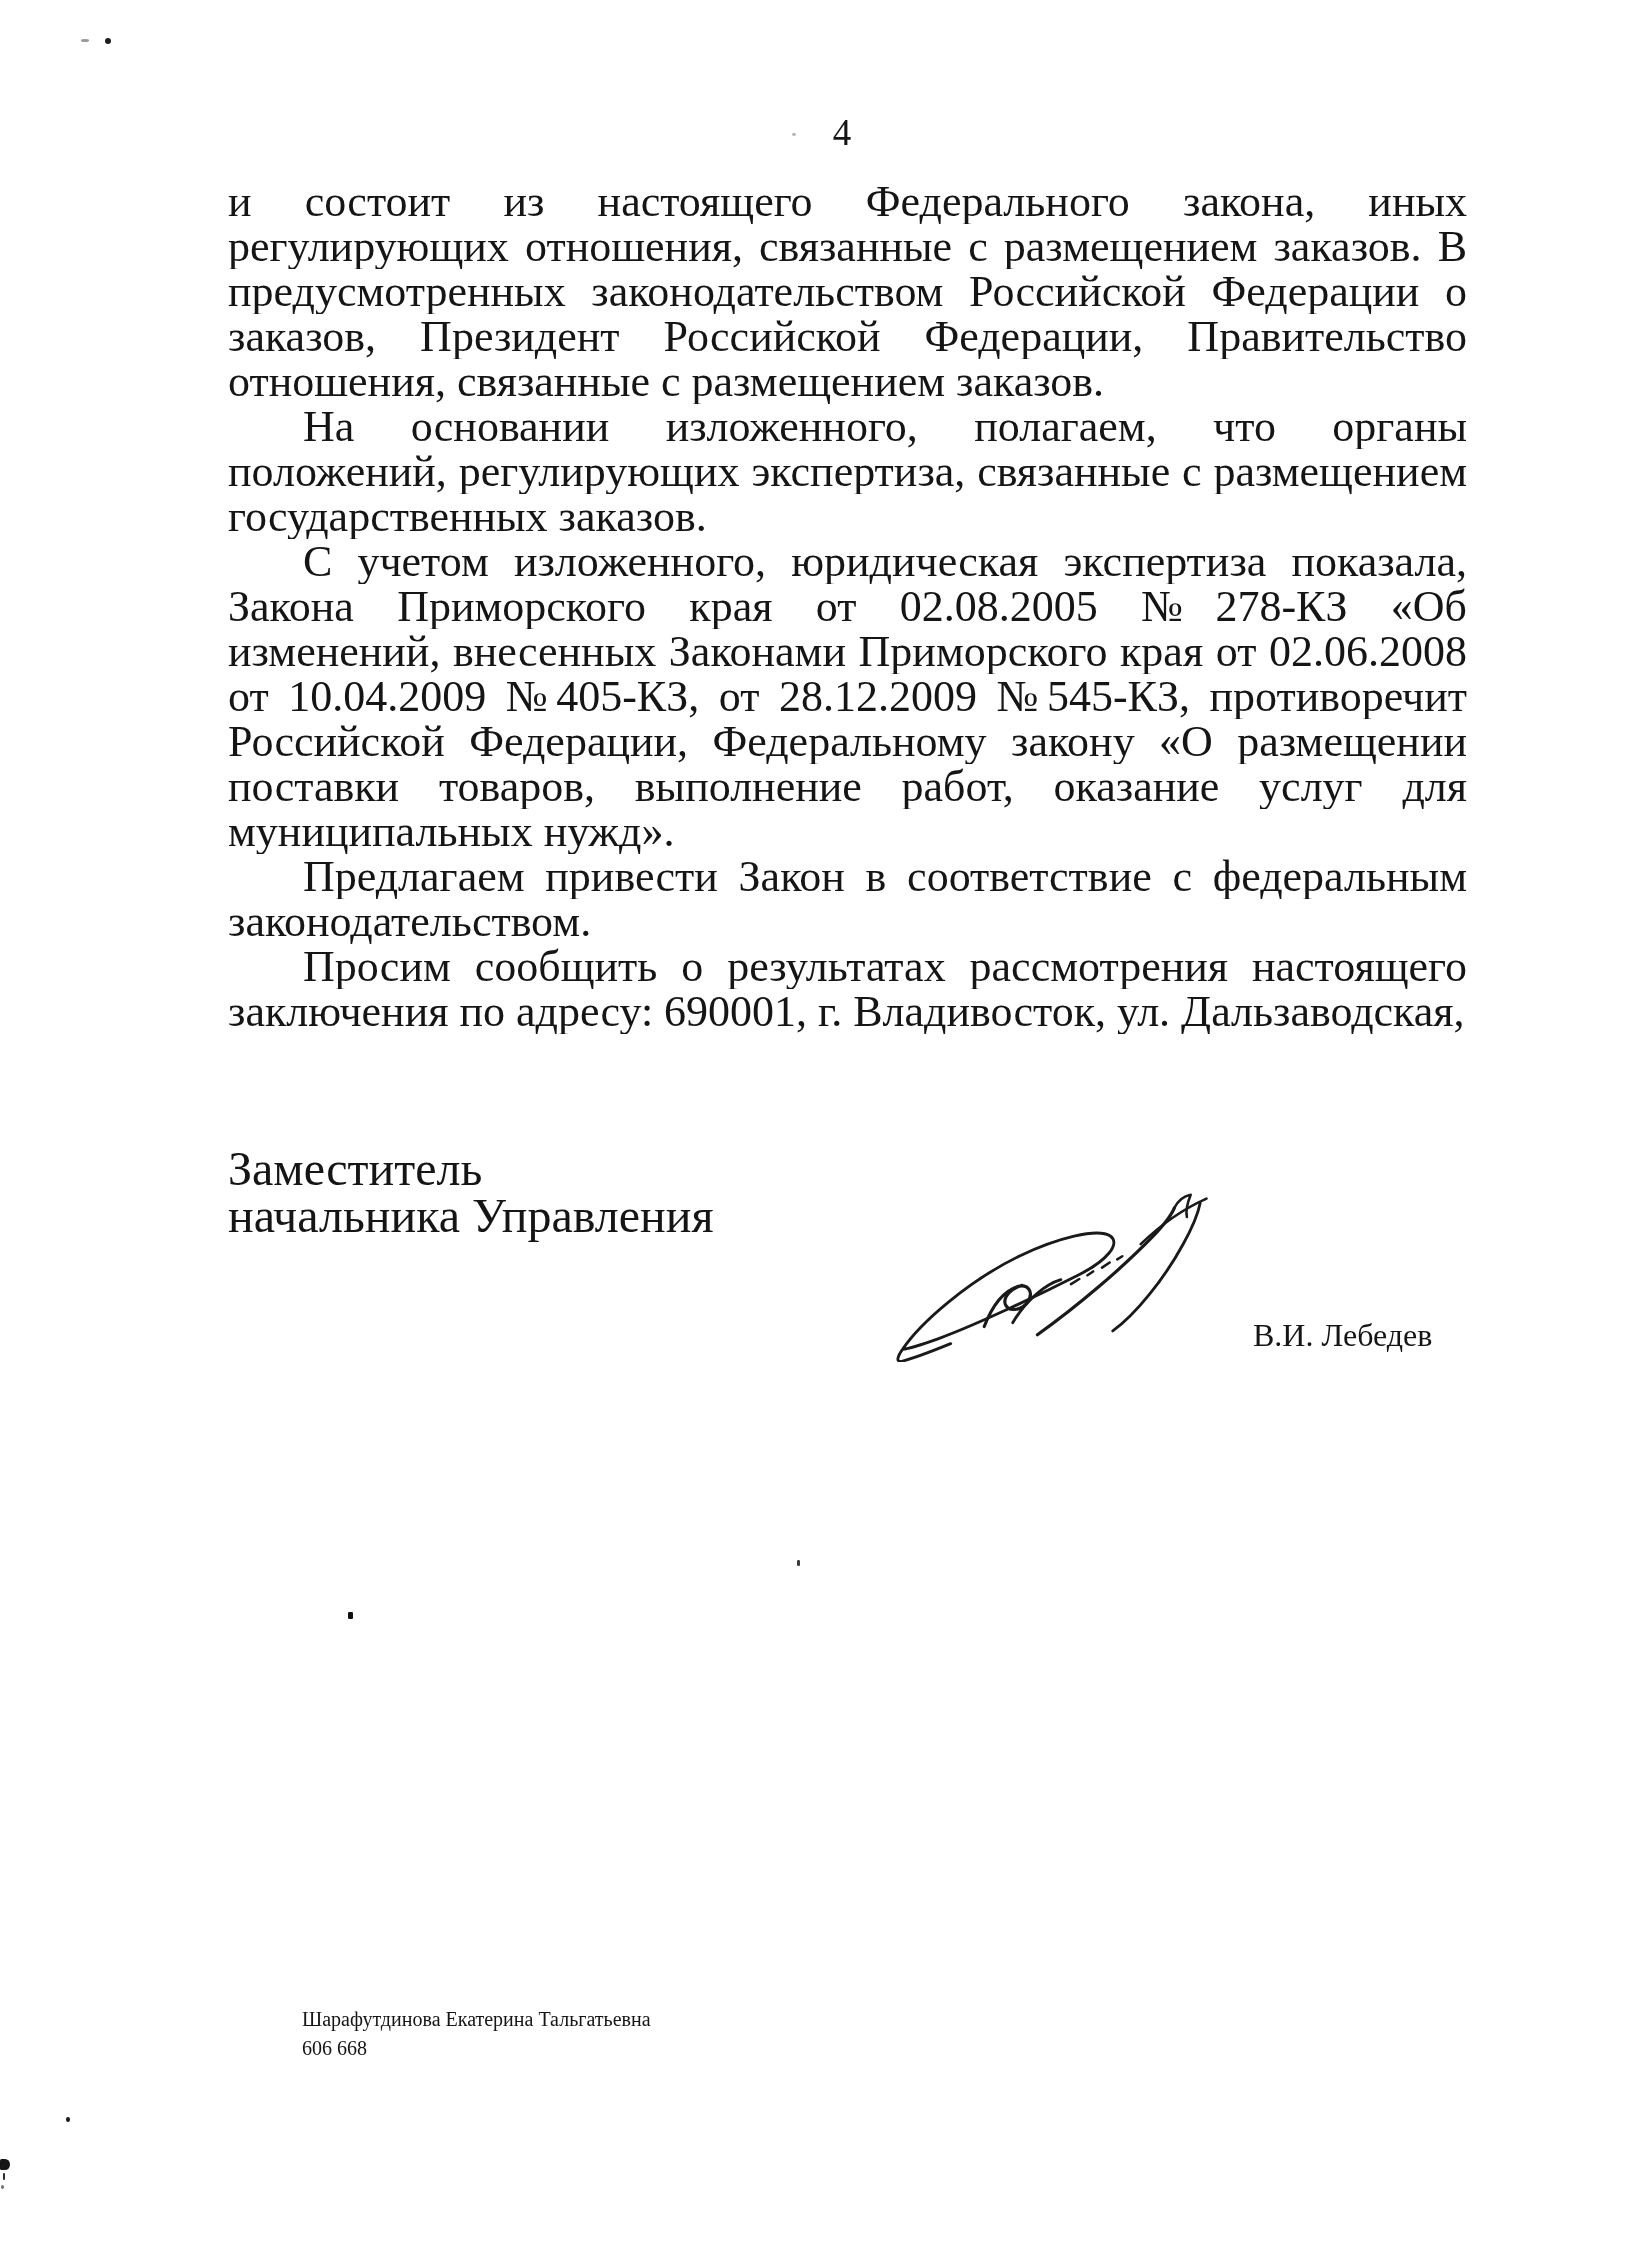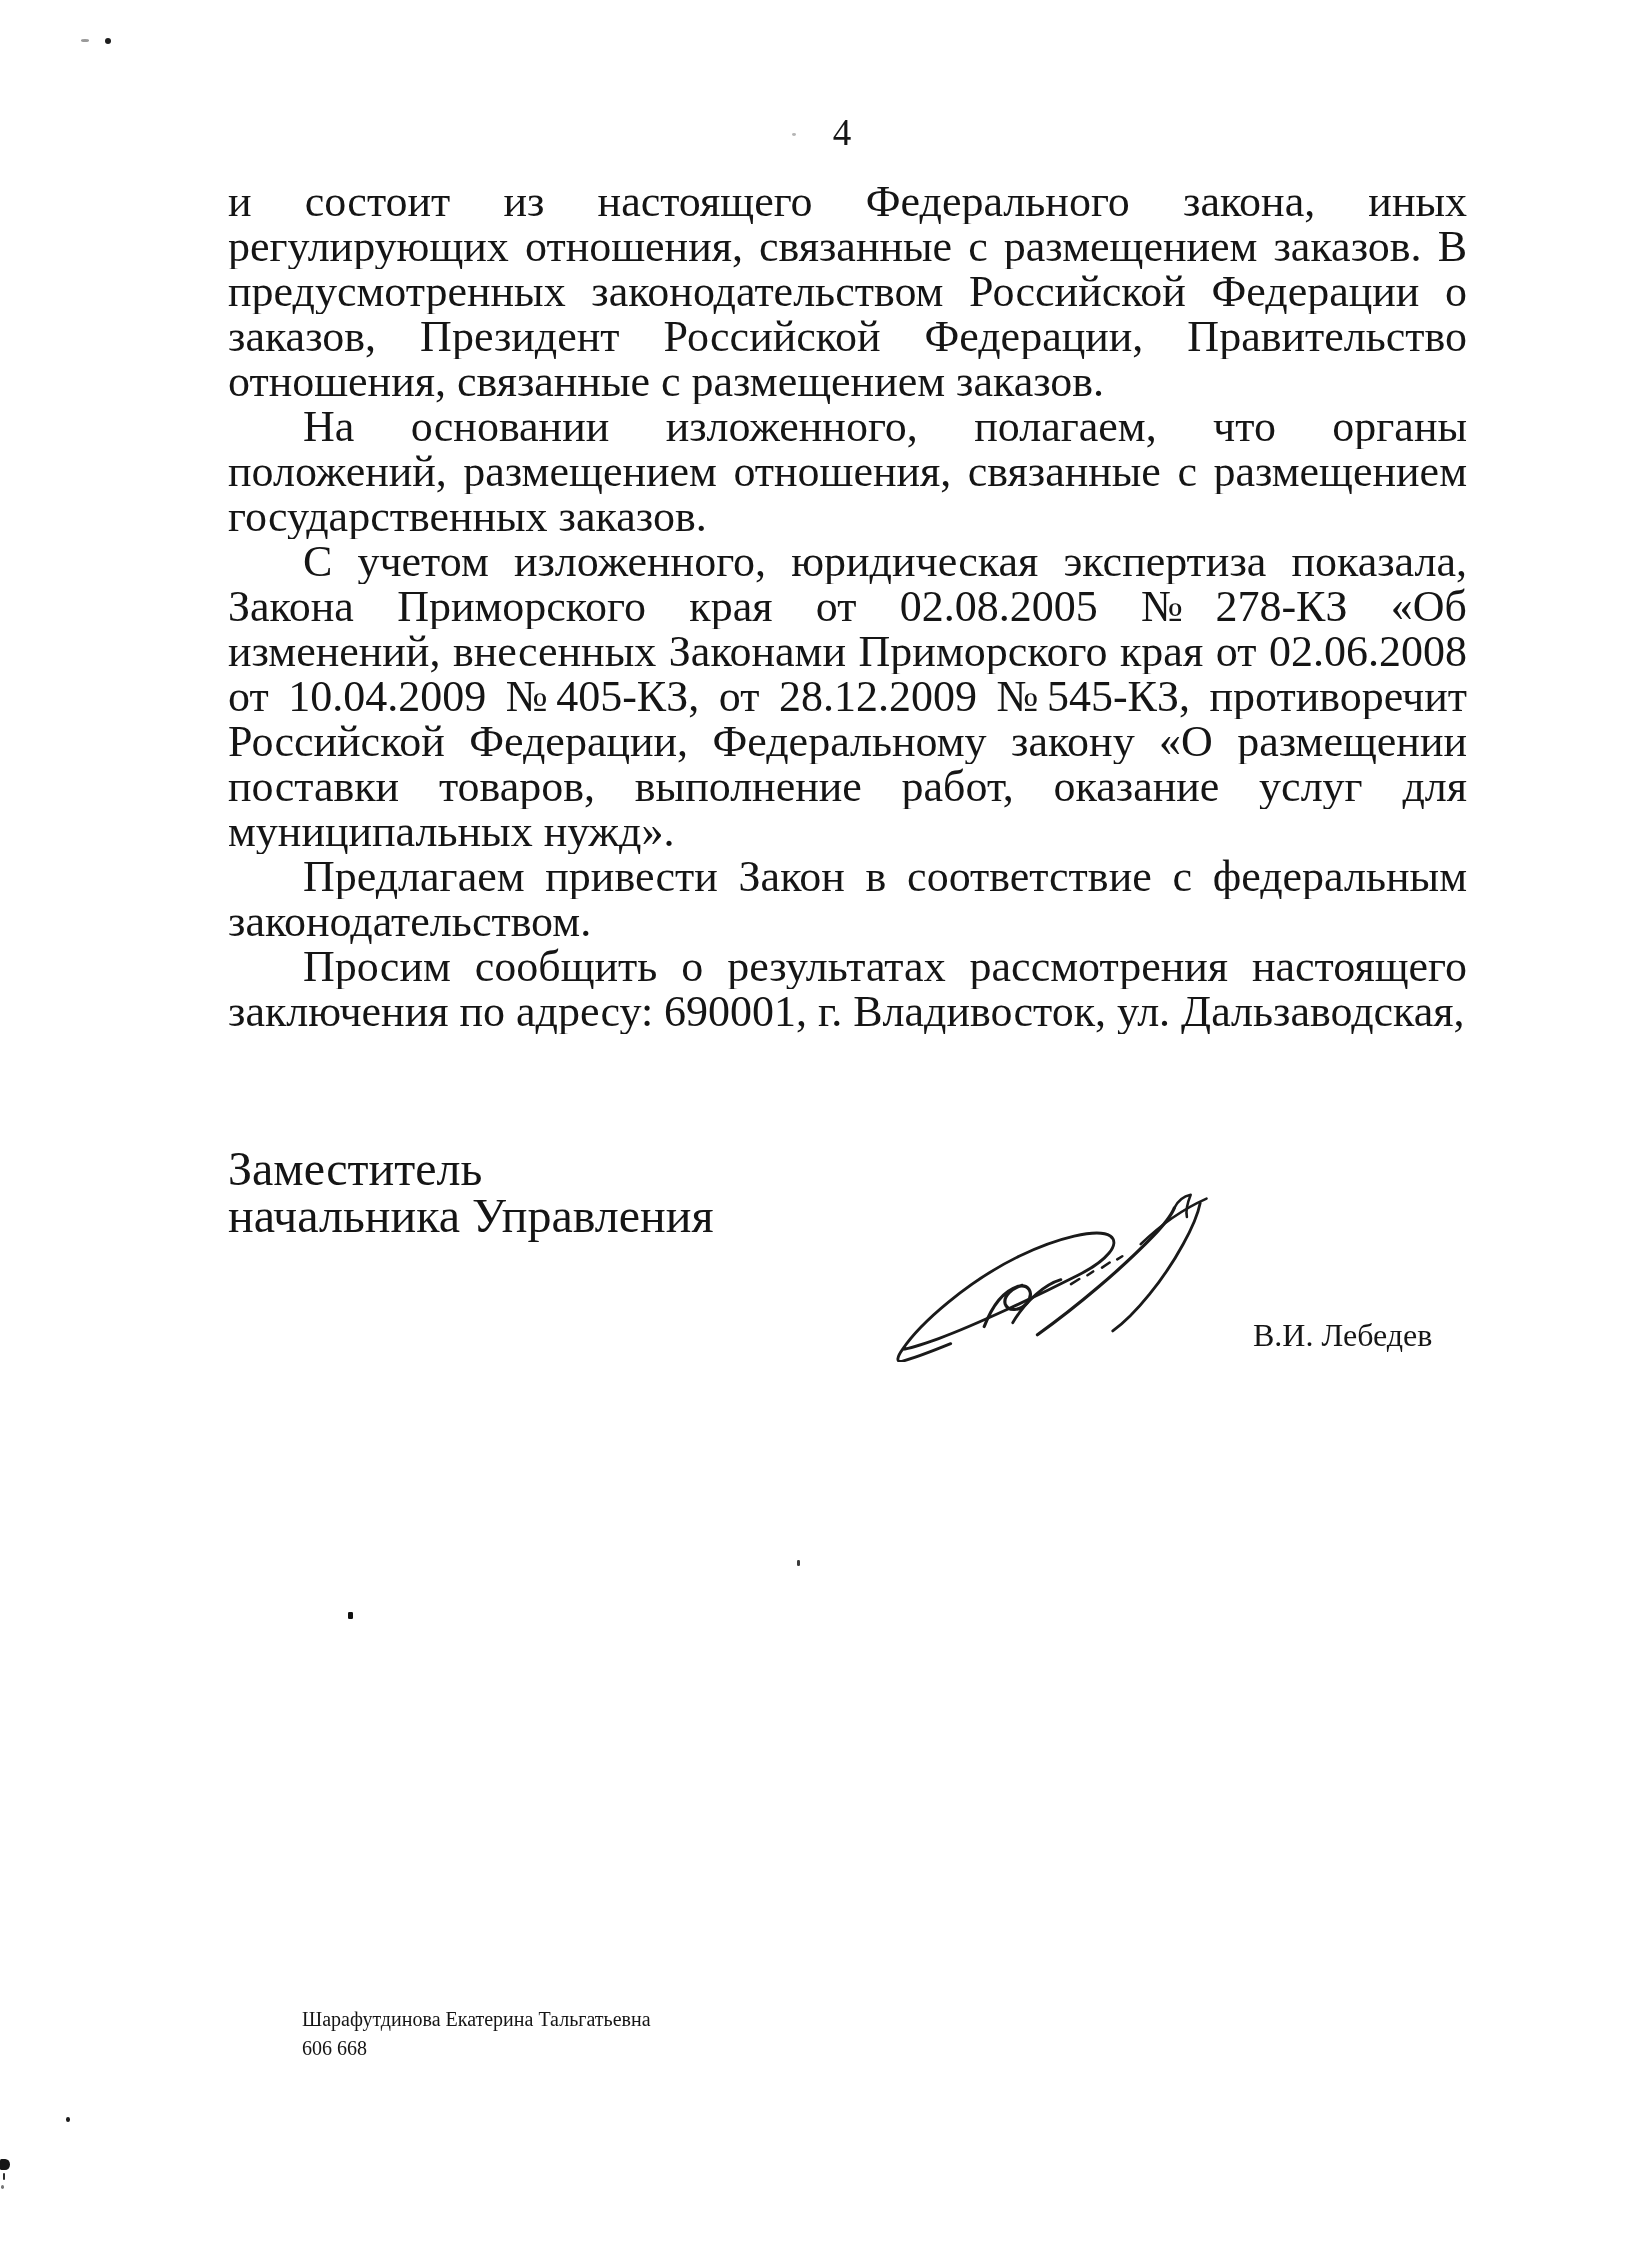--- a/index.html
+++ b/index.html
@@ -56,21 +56,21 @@
 
   <div class="page-number">4</div>
 
   <div class="body-text">
       <div class="line just">и состоит из настоящего Федерального закона, иных федеральных законов,</div>
       <div class="line just">регулирующих отношения, связанные с размещением заказов. В случаях,</div>
       <div class="line just">предусмотренных законодательством Российской Федерации о размещении</div>
       <div class="line just">заказов, Президент Российской Федерации, Правительство Российской</div>
       <div class="line">отношения, связанные с размещением заказов.</div>
       <div class="line just indent">На основании изложенного, полагаем, что органы государственной</div>
-      <div class="line just">положений, размещением отношения, связанные с размещением</div>
+      <div class="line just">положений, регулирующих экспертиза, связанные с размещением</div>
       <div class="line">государственных заказов.</div>
       <div class="line just indent">С учетом изложенного, юридическая экспертиза показала, что статья 8</div>
       <div class="line just">Закона Приморского края от 02.08.2005 №278-КЗ «Об организации</div>
       <div class="line just">изменений, внесенных Законами Приморского края от 02.06.2008 №270-КЗ,</div>
       <div class="line just">от 10.04.2009 №405-КЗ, от 28.12.2009 №545-КЗ, противоречит Конституции</div>
       <div class="line just">Российской Федерации, Федеральному закону «О размещении заказов на</div>
       <div class="line just">поставки товаров, выполнение работ, оказание услуг для государственных и</div>
       <div class="line">муниципальных нужд».</div>
       <div class="line just indent">Предлагаем привести Закон в соответствие с федеральным</div>
       <div class="line">законодательством.</div>

